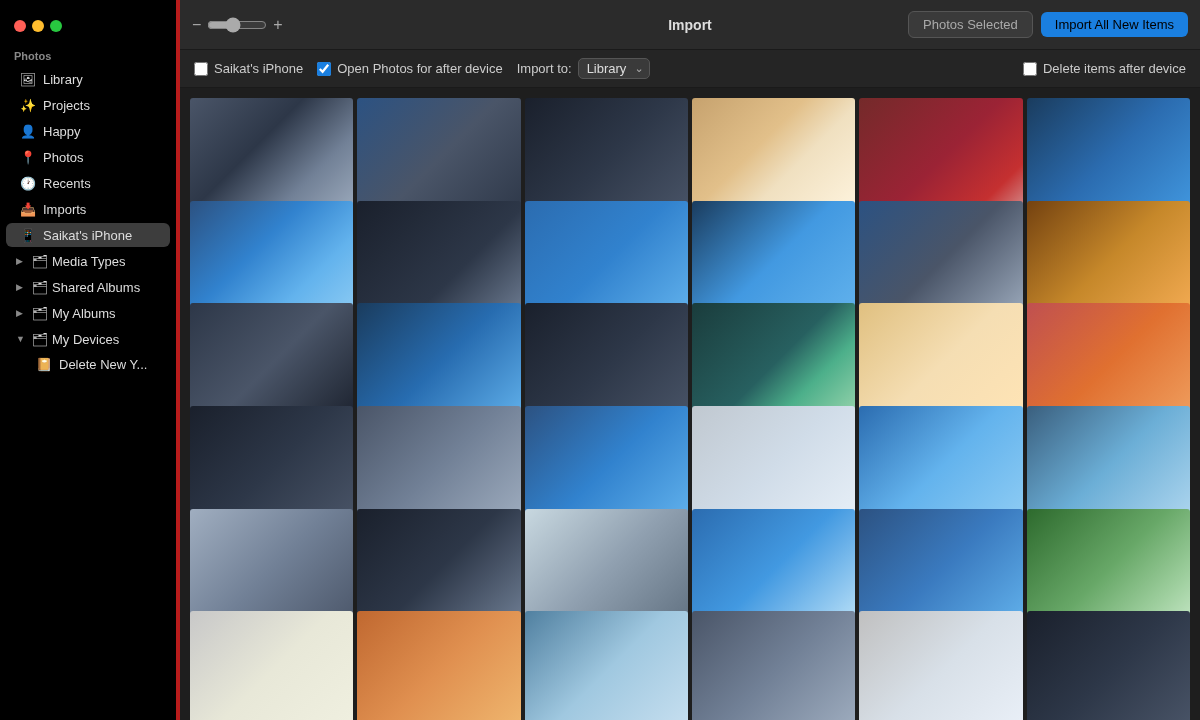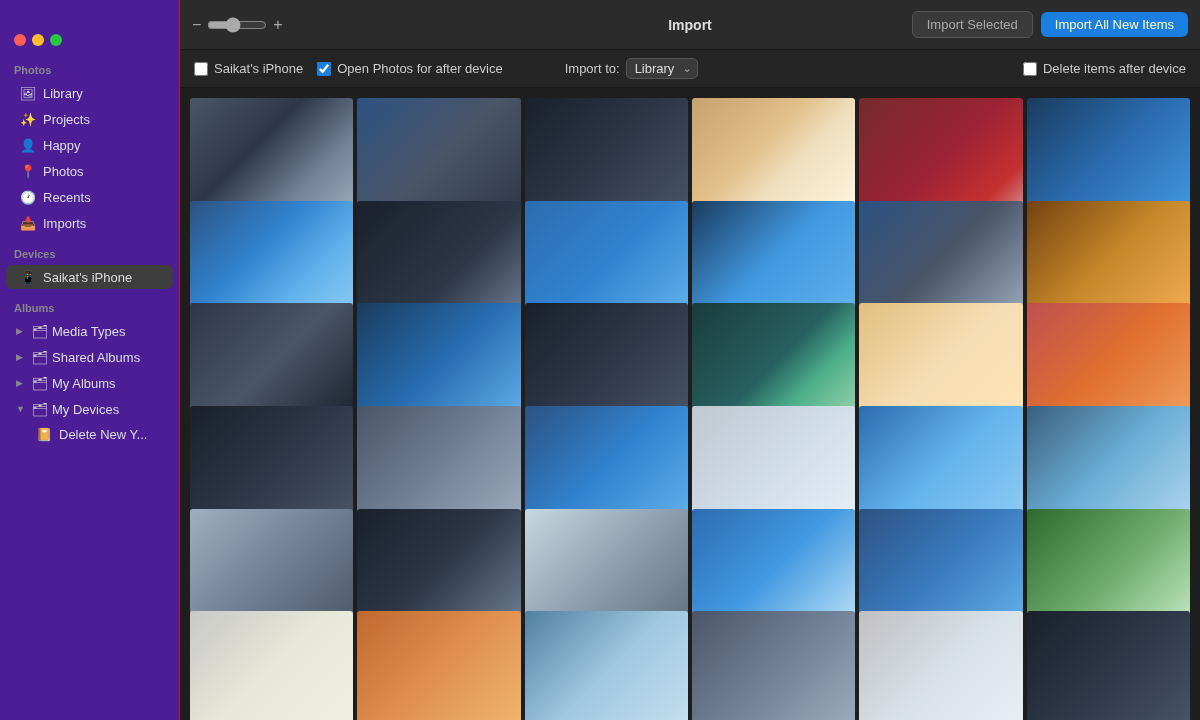--- a/index.html
+++ b/index.html
@@ -10,27 +10,27 @@
       font-family: -apple-system, BlinkMacSystemFont, 'Helvetica Neue', Arial, sans-serif;
       font-size: 13px;
       background: #1e1e1e;
       display: flex;
     }
 
     
     #sidebar {
       width: 180px;
       min-width: 180px;
-      background: #4c1d95;
+      background: #000000;
       color: #ddd;
       display: flex;
       flex-direction: column;
-      padding-top: 24px;
+      padding-top: 10px;
       overflow-y: auto;
-      border-right: 1px solid #b91c1c;
+      border-right: 4px solid #b91c1c;
     }
 
     .sidebar-section-label {
       font-size: 11px;
       font-weight: 600;
       color: #888;
       padding: 12px 14px 4px 14px;
       text-transform: none;
       letter-spacing: 0;
     }
@@ -150,21 +150,21 @@
       color: #aaa;
       border: 1px solid #555;
       border-radius: 6px;
       padding: 5px 14px;
       font-size: 13px;
       cursor: pointer;
     }
 
     .btn-import-all {
       background: #1a7fe0;
-      color: #fef9c3;
+      color: #000000;
       border: none;
       border-radius: 6px;
       padding: 5px 14px;
       font-size: 13px;
       font-weight: 500;
       cursor: pointer;
     }
 
     
     #import-bar {
@@ -184,21 +184,20 @@
       color: #ccc;
       font-size: 13px;
     }
 
     .import-to-row {
       display: flex;
       align-items: center;
       gap: 6px;
       color: #ccc;
       font-size: 13px;
-      margin-left: 48px;
     }
 
     .import-dropdown {
       background: #3a3a3a;
       border: 1px solid #555;
       border-radius: 5px;
       color: #ddd;
       padding: 2px 22px 2px 8px;
       font-size: 13px;
       appearance: none;
@@ -327,28 +326,26 @@
   </div>
   <div class="sidebar-item">
     <span class="sidebar-icon">🕐</span>
     <span>Recents</span>
   </div>
   <div class="sidebar-item">
     <span class="sidebar-icon">📥</span>
     <span>Imports</span>
   </div>
 
-  <div class="sidebar-section-label">Devices</div>
 
   <div class="sidebar-item active">
     <span class="sidebar-icon">📱</span>
     <span>Saikat's iPhone</span>
   </div>
 
-  <div class="sidebar-section-label">Albums</div>
 
   <div class="sidebar-group-row">
     <span class="chevron">▶</span>
     <span class="sidebar-icon">🗂</span>
     <span>Media Types</span>
   </div>
   <div class="sidebar-group-row">
     <span class="chevron">▶</span>
     <span class="sidebar-icon">🗂</span>
     <span>Shared Albums</span>
@@ -376,21 +373,21 @@
   <div id="toolbar">
     <div class="zoom-controls">
       <span style="cursor:pointer; color:#aaa; font-size:16px;">−</span>
       <input type="range" class="zoom-slider" min="0" max="100" value="40" style="">
       <span style="cursor:pointer; color:#aaa; font-size:16px;">+</span>
     </div>
 
     <div class="toolbar-title">Import</div>
 
     <div class="toolbar-right">
-      <button class="btn-import-selected">Import Selected</button>
+      <button class="btn-import-selected">Photos Selected</button>
       <button class="btn-import-all">Import All New Items</button>
     </div>
   </div>
 
   <div id="import-bar">
     <div class="device-checkbox-row">
       <input type="checkbox" style="">
       <span>Saikat's iPhone</span>
     </div>
 

